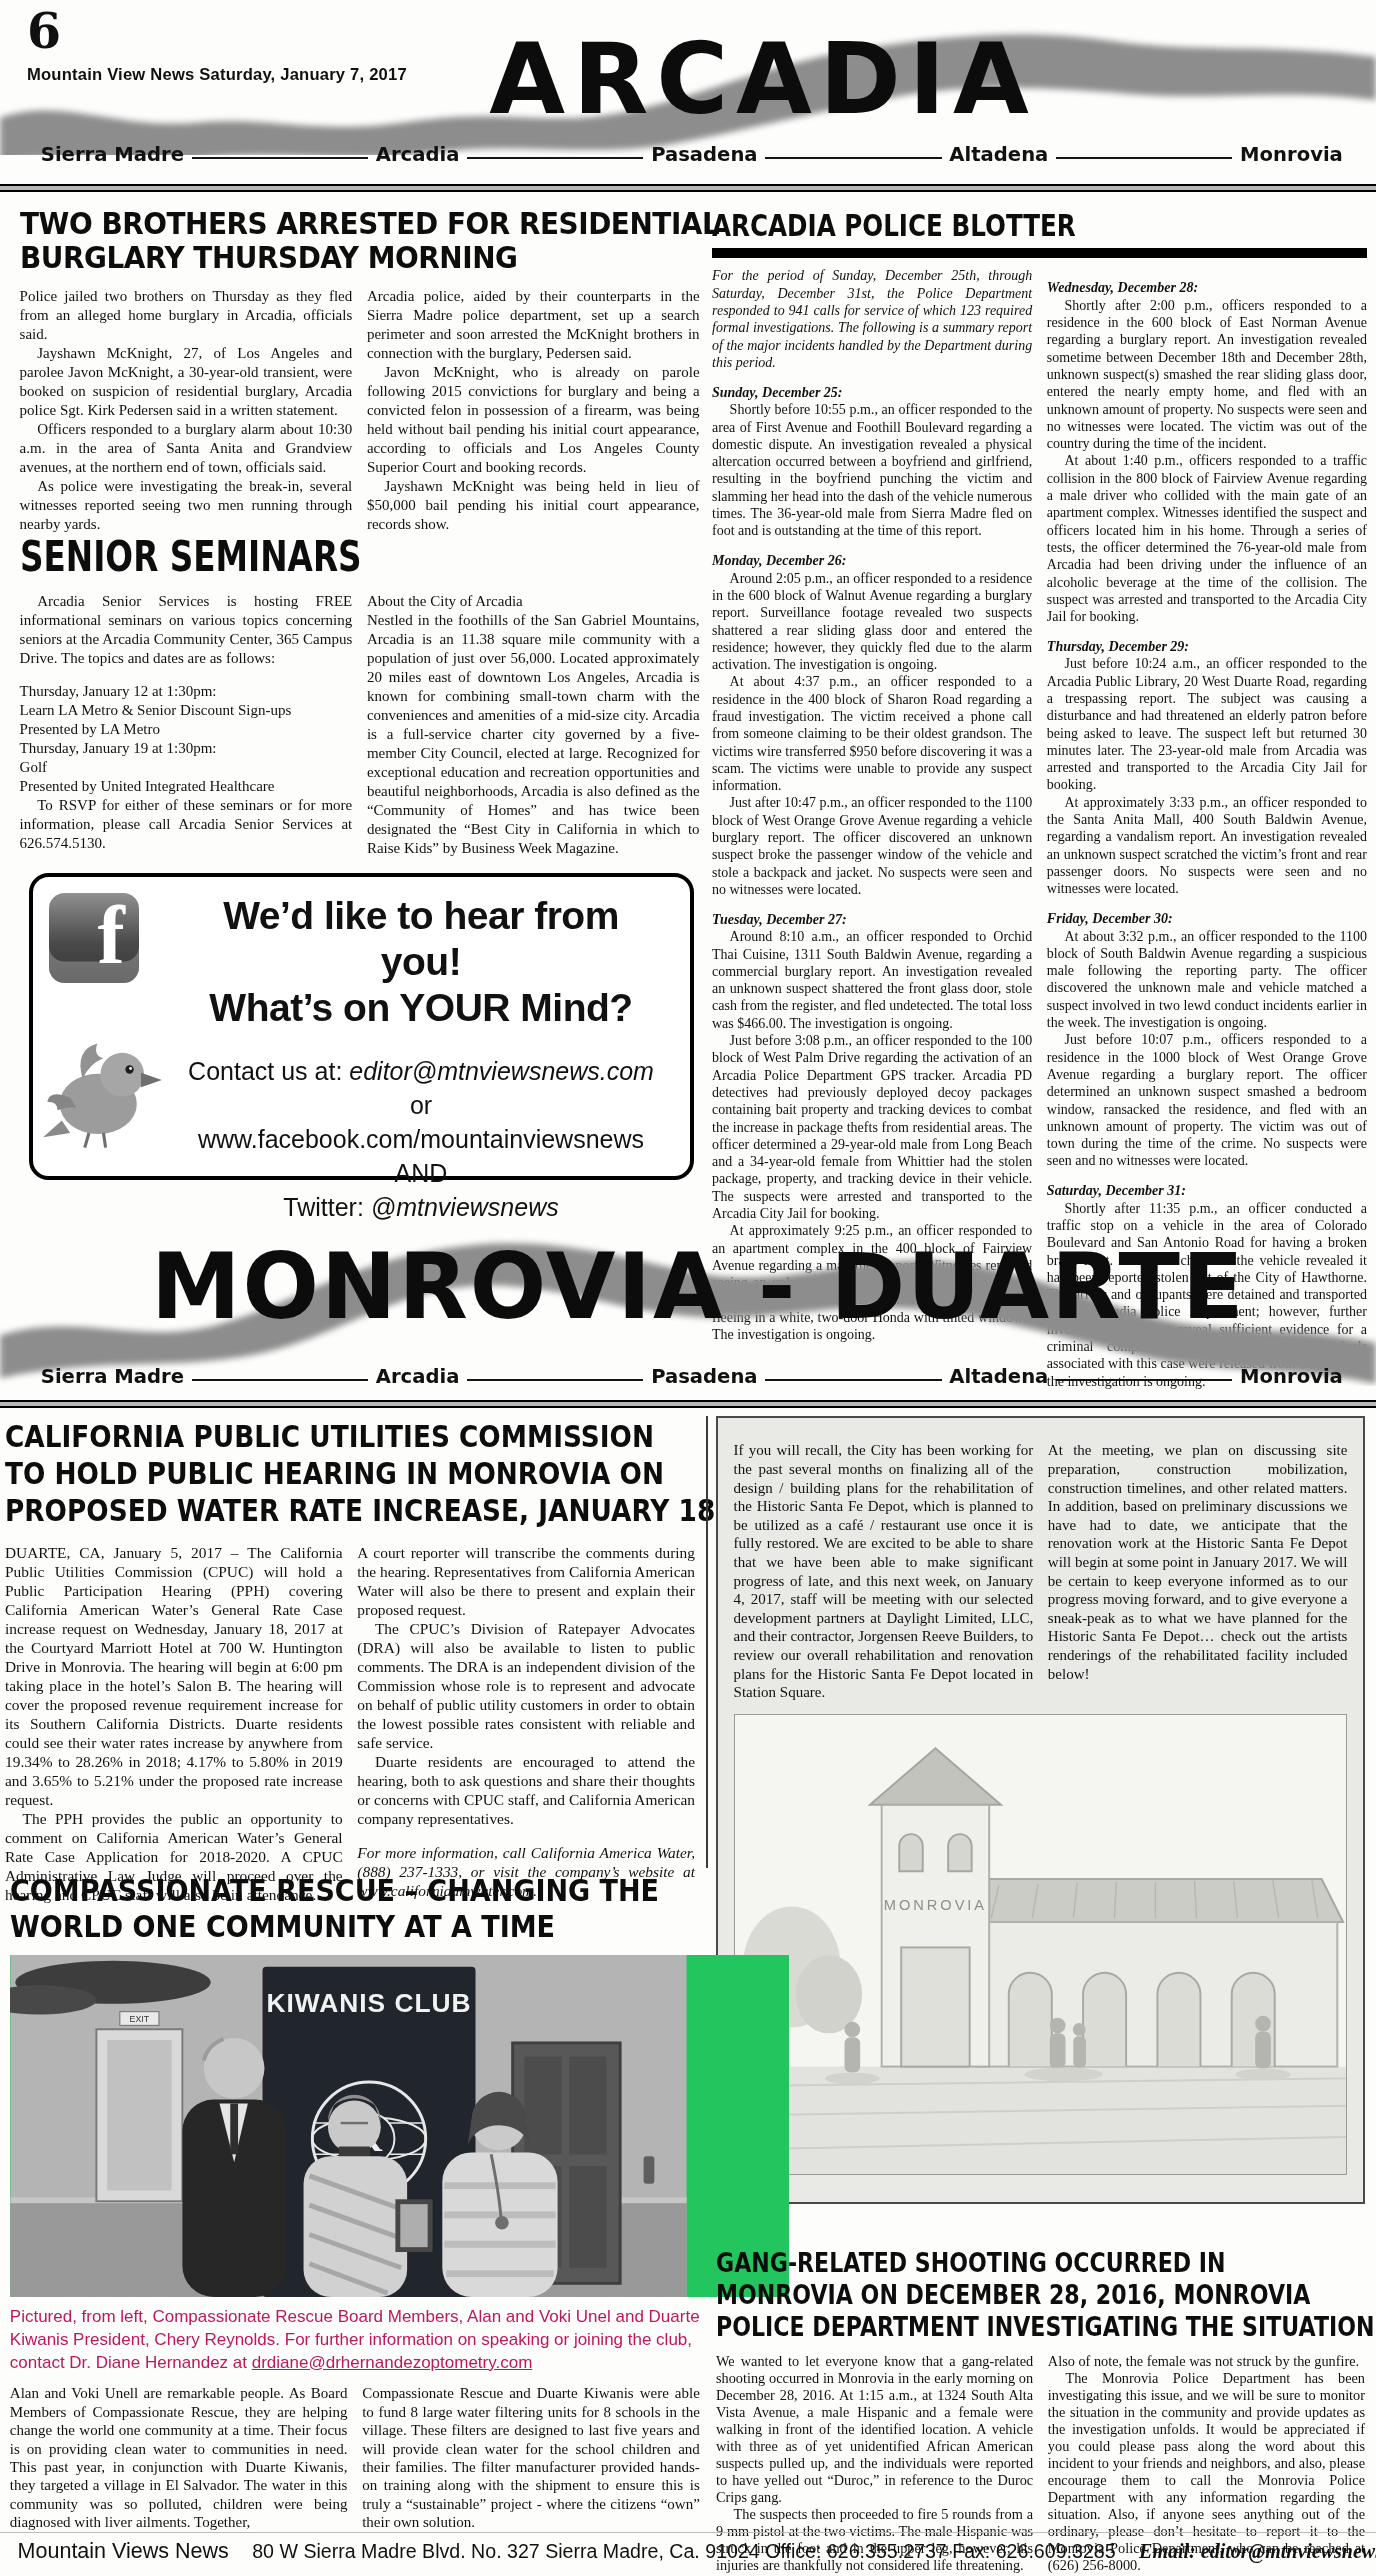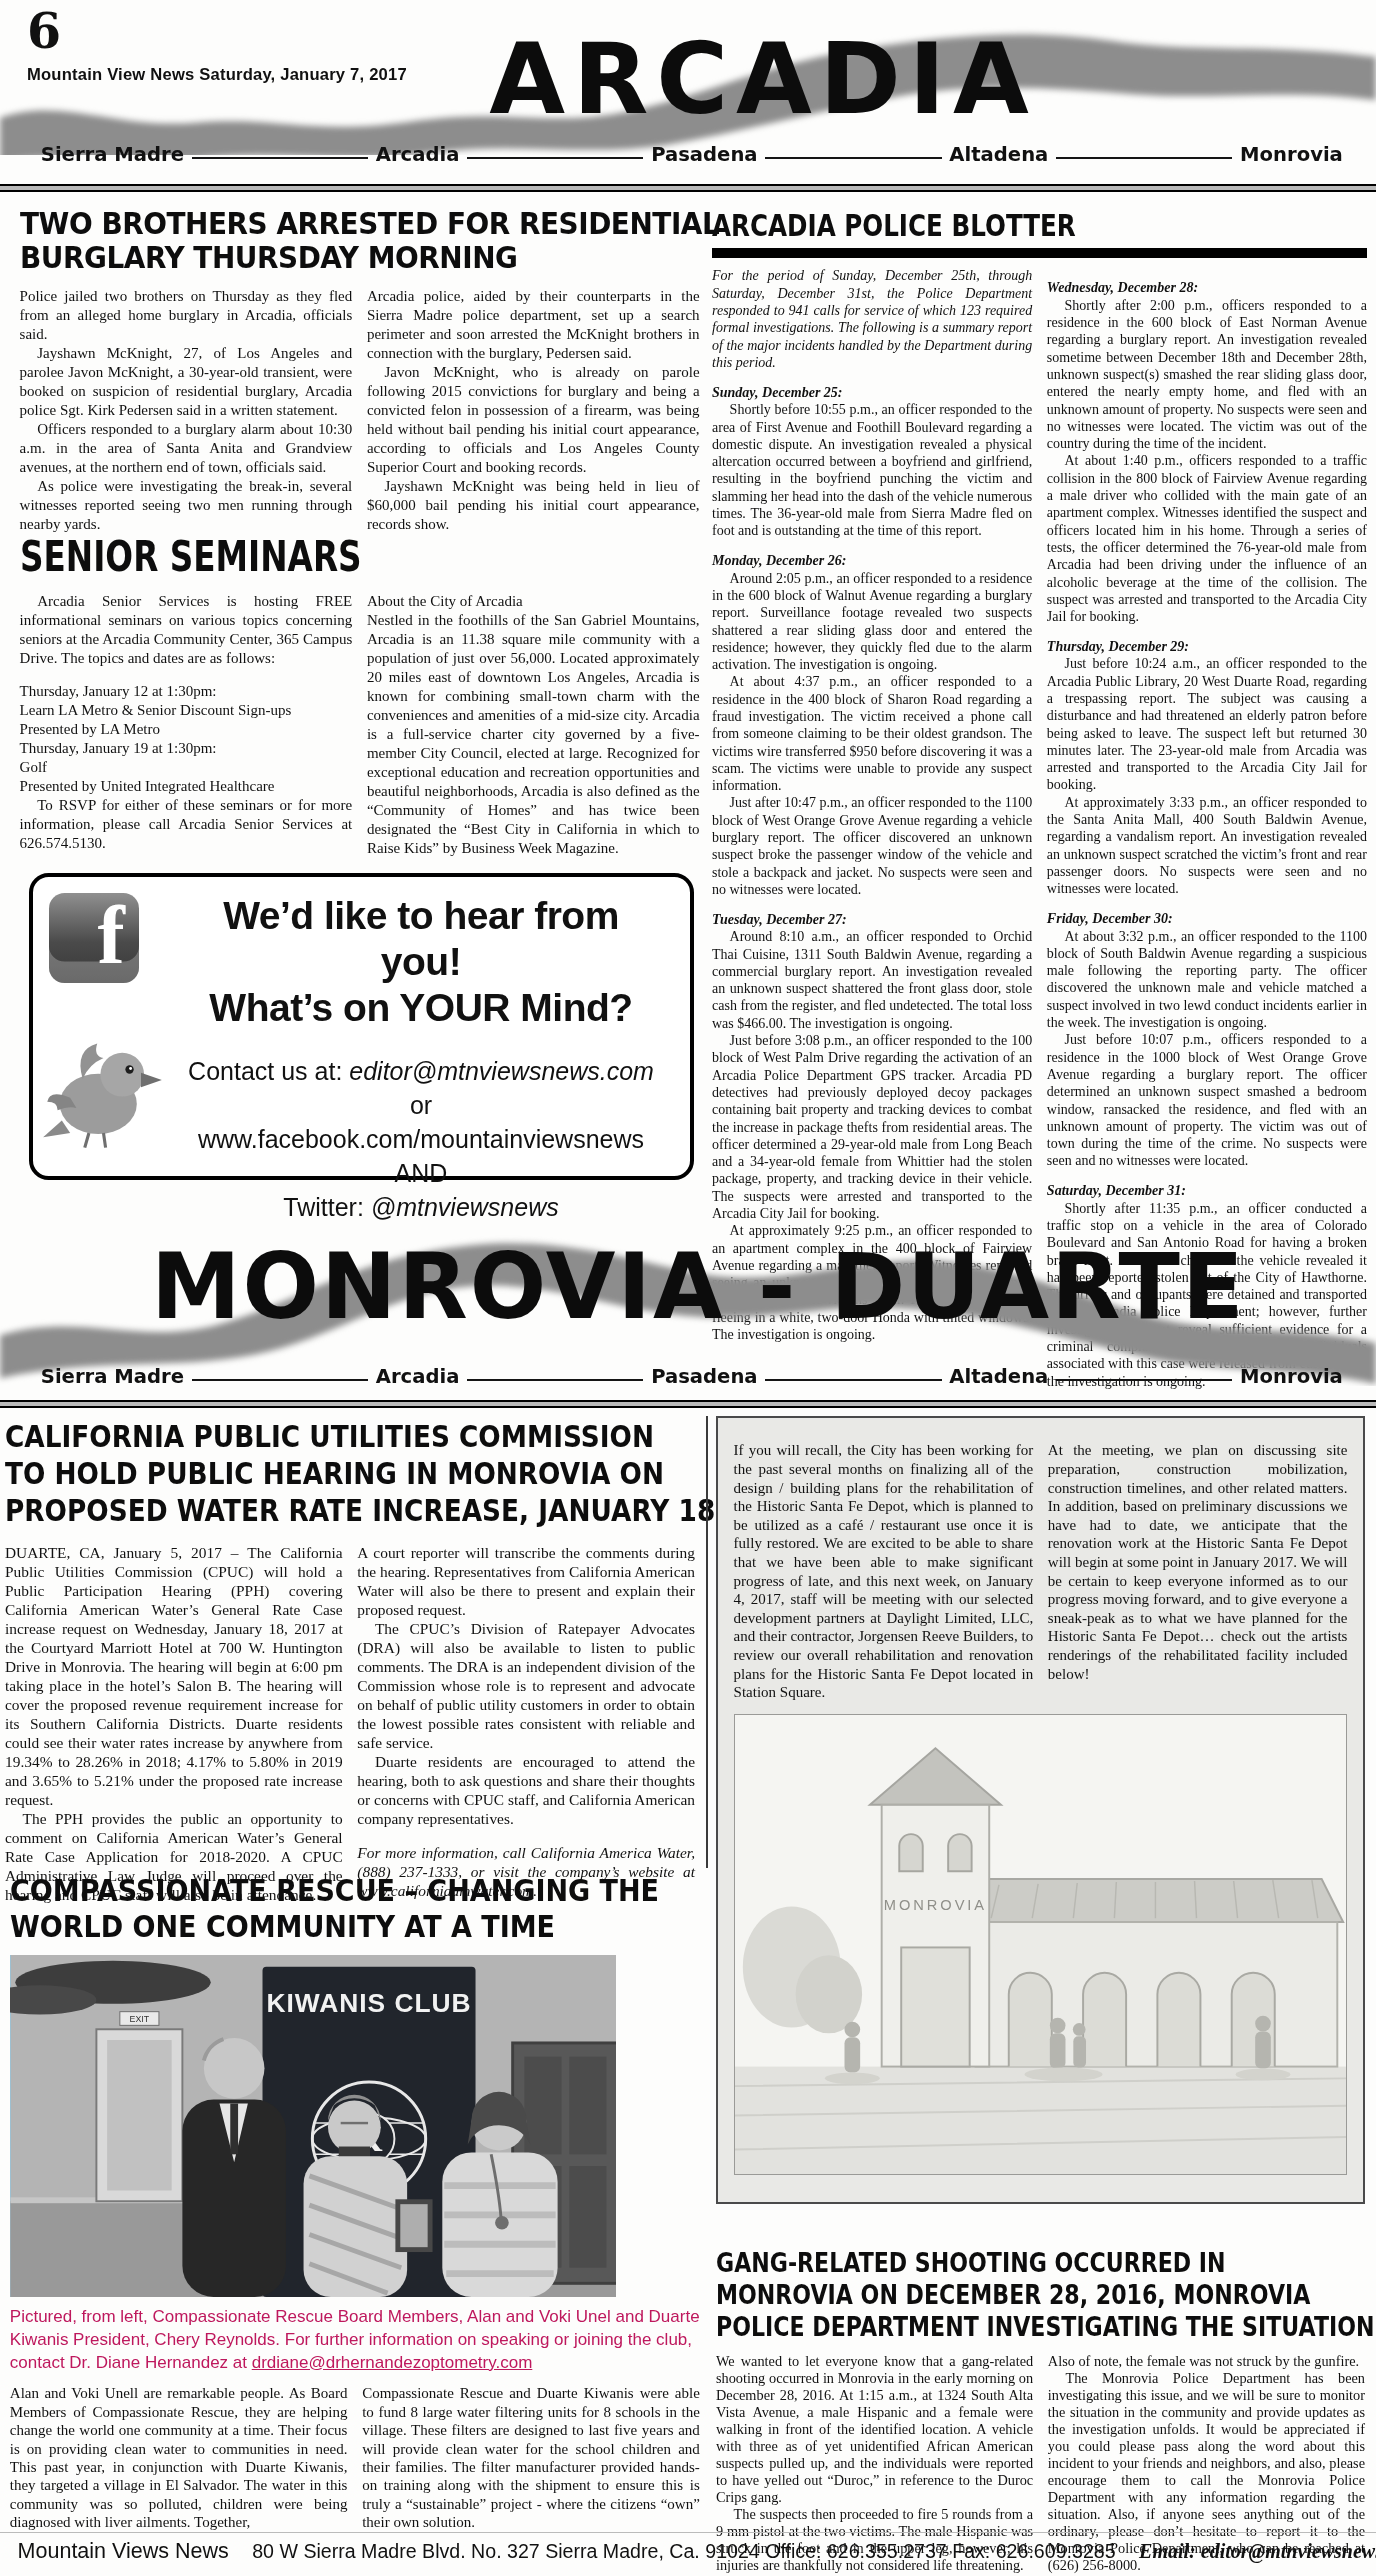--- a/index.html
+++ b/index.html
@@ -51,21 +51,21 @@
   .fb-text{position:absolute;left:147px;right:28px;top:15.6px;text-align:center;font-family:"Liberation Sans",sans-serif;}
   .fb-head{font-size:39px;font-weight:700;line-height:46px;letter-spacing:-0.5px;}
   .fb-contact{margin-top:23.5px;font-size:25px;line-height:34px;}
   .fb-contact .it{font-style:italic;}
 
   .depot-box{position:absolute;left:716px;top:1416px;width:649px;height:788px;background:#e9e9e6;border:2px solid #4a4a4a;box-sizing:border-box;padding:13.7px 15.6px;}
   .render-frame{margin-top:12.7px;height:459px;border:1px solid #9a9a97;background:#f6f6f3;overflow:hidden;}
 
   .vdivider{position:absolute;left:706px;top:1416px;width:2px;height:452px;background:#3b3b3b;}
 
-  .photo-frame{margin-top:9.8px;width:606px;height:342px;overflow:hidden;background:#7dd3fc;}
+  .photo-frame{margin-top:9.8px;width:779px;height:342px;overflow:hidden;background:#22c55e;}
   .caption{margin-top:7.8px;font-family:"Liberation Sans",sans-serif;font-size:17px;line-height:23px;color:#be185d;}
   .caption .u{text-decoration:underline;}
 
   .footer{position:absolute;left:17.6px;right:13.7px;top:2539px;display:flex;align-items:baseline;gap:23.5px;
           font-family:"Liberation Sans",sans-serif;font-size:19.6px;white-space:nowrap;}
   .footer .paper{font-size:21.5px;}
   .footer .contact{font-family:"Liberation Serif",serif;font-weight:700;font-style:italic;font-size:20px;}
   .footrule{position:absolute;left:0;right:0;top:2532px;height:1px;background:#bbb;}
 </style>
 </head>
@@ -102,21 +102,21 @@
     <div class="twocol brothers-body">
       <div class="col">
           <p class="bp plain">Police jailed two brothers on Thursday as they fled from an alleged home burglary in Arcadia, officials said.</p>
           <p class="bp para">Jayshawn McKnight, 27, of Los Angeles and parolee Javon McKnight, a 30-year-old transient, were booked on suspicion of residential burglary, Arcadia police Sgt. Kirk Pedersen said in a written statement.</p>
           <p class="bp para">Officers responded to a burglary alarm about 10:30 a.m. in the area of Santa Anita and Grandview avenues, at the northern end of town, officials said.</p>
           <p class="bp para">As police were investigating the break-in, several witnesses reported seeing two men running through nearby yards.</p>
         </div>
       <div class="col">
           <p class="bp plain">Arcadia police, aided by their counterparts in the Sierra Madre police department, set up a search perimeter and soon arrested the McKnight brothers in connection with the burglary, Pedersen said.</p>
           <p class="bp para">Javon McKnight, who is already on parole following 2015 convictions for burglary and being a convicted felon in possession of a firearm, was being held without bail pending his initial court appearance, according to officials and Los Angeles County Superior Court and booking records.</p>
-          <p class="bp para">Jayshawn McKnight was being held in lieu of $60,000 bail pending his initial court appearance, records show.</p>
+          <p class="bp para">Jayshawn McKnight was being held in lieu of $50,000 bail pending his initial court appearance, records show.</p>
         </div>
     </div>
   </div>
 
   <div class="abs" style="left:19.6px;top:533px;width:680px;">
     <div class="hl" style="font-size:43px;line-height:47px;">
       <div style="transform:scaleX(.76);transform-origin:0 50%;white-space:nowrap;">SENIOR SEMINARS</div>
     </div>
     <div class="twocol seminar-body">
       <div class="col">

